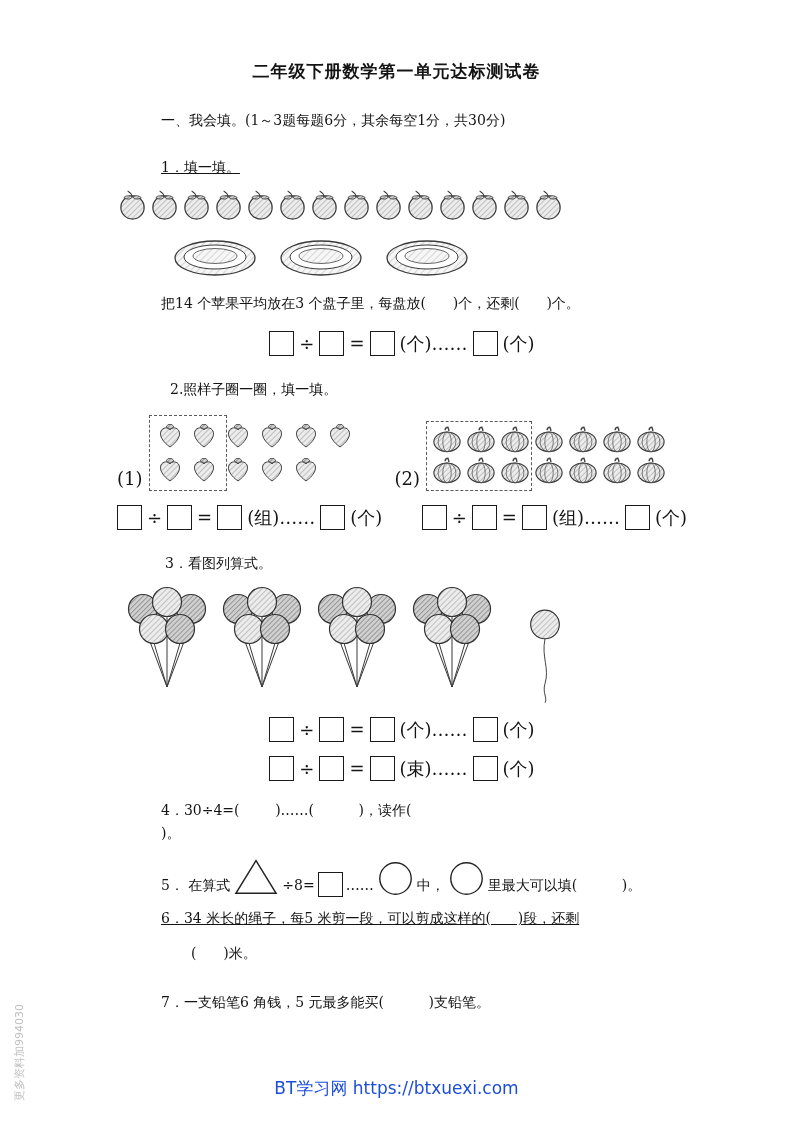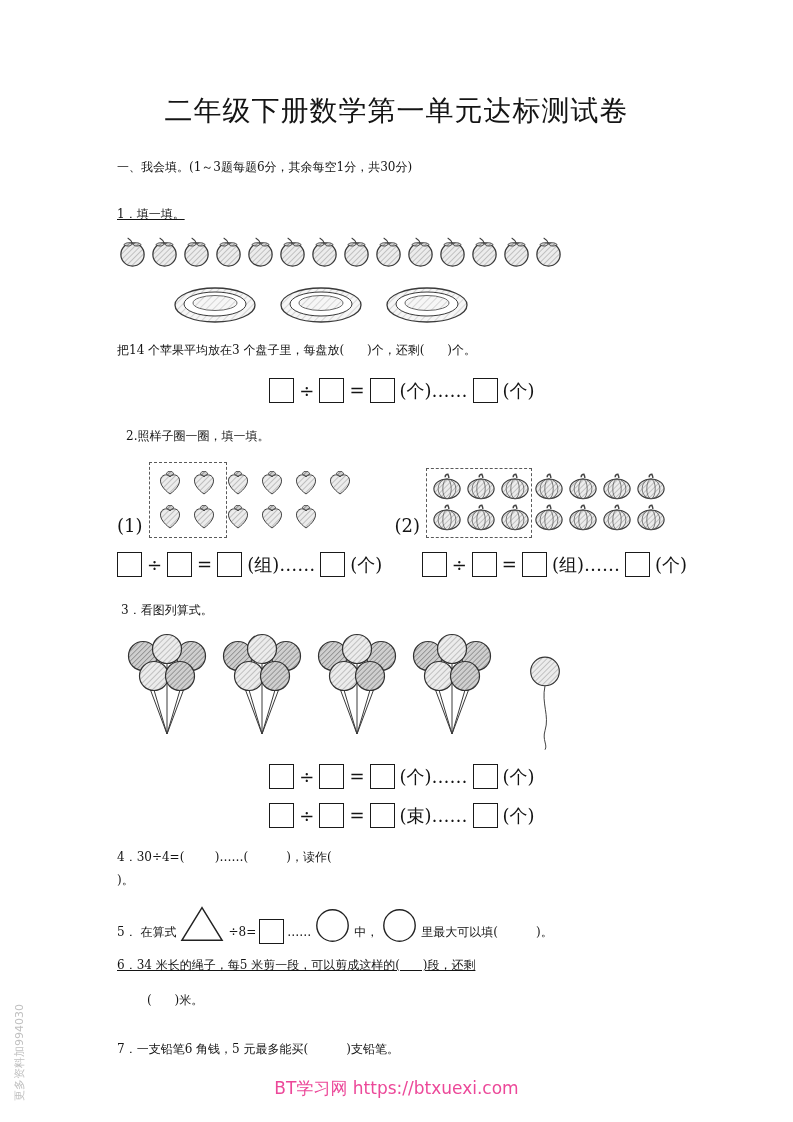--- a/index.html
+++ b/index.html
@@ -5,24 +5,24 @@
   html,body{margin:0;padding:0;}
   body{
     width:793px;height:1122px;position:relative;overflow:hidden;
     background:#ffffff;color:#141414;
     font-family:"DejaVu Serif","Liberation Serif",serif;
   }
   .svg-defs{position:absolute;width:0;height:0;overflow:hidden;}
   .content{padding:0 106px 0 117px;}
   .title{
     font-family:"DejaVu Sans","Liberation Sans",sans-serif;
-    font-weight:400;font-size:28px;text-align:center;
-    padding-top:92px;letter-spacing:1px;white-space:pre-wrap;
+    font-weight:700;font-size:17px;text-align:center;
+    padding-top:60px;letter-spacing:1px;white-space:pre-wrap;
   }
-  .line{font-size:12px;line-height:23px;white-space:pre-wrap;}
+  .line{font-size:14px;line-height:23px;white-space:pre-wrap;margin-left:44px;}
   .section-heading{margin-top:26px;}
   .q-label{margin-top:24px;text-decoration:underline;}
   .q2-label{margin-top:22px;padding-left:9px;}
   .q3-label{margin-top:22px;padding-left:4px;}
 
   .icon-row{display:flex;gap:4px;}
   .apple-row{display:flex;gap:1px;margin-top:10px;}
   .icon{display:block;}
   .icon.apple{width:31px;height:31px;}
   .plate-row{display:flex;gap:22px;margin-top:18px;padding-left:56px;}
@@ -61,21 +61,21 @@
   .q5-line{display:flex;align-items:flex-end;margin-top:12px;gap:3px;}
   .shape{flex:0 0 auto;}
   .shape.tri{width:46px;height:40px;}
   .shape.circ{width:37px;height:37px;}
   .q6-line2{margin-top:12px;padding-left:30px;}
   .q7-line{margin-top:26px;}
 
   .footer-watermark{
     position:absolute;bottom:22px;left:0;width:100%;text-align:center;
     font-family:"DejaVu Sans","Liberation Sans",sans-serif;
-    font-size:17px;color:#ec4899;white-space:pre-wrap;
+    font-size:17px;color:#1d4ed8;white-space:pre-wrap;
   }
   .side-watermark{
     position:absolute;left:-46px;bottom:62px;width:130px;text-align:center;
     transform:rotate(-90deg);
     font-family:"DejaVu Sans","Liberation Sans",sans-serif;
     font-size:11px;color:#bfbfbf;white-space:nowrap;
   }
 </style>
 </head>
 <body>

